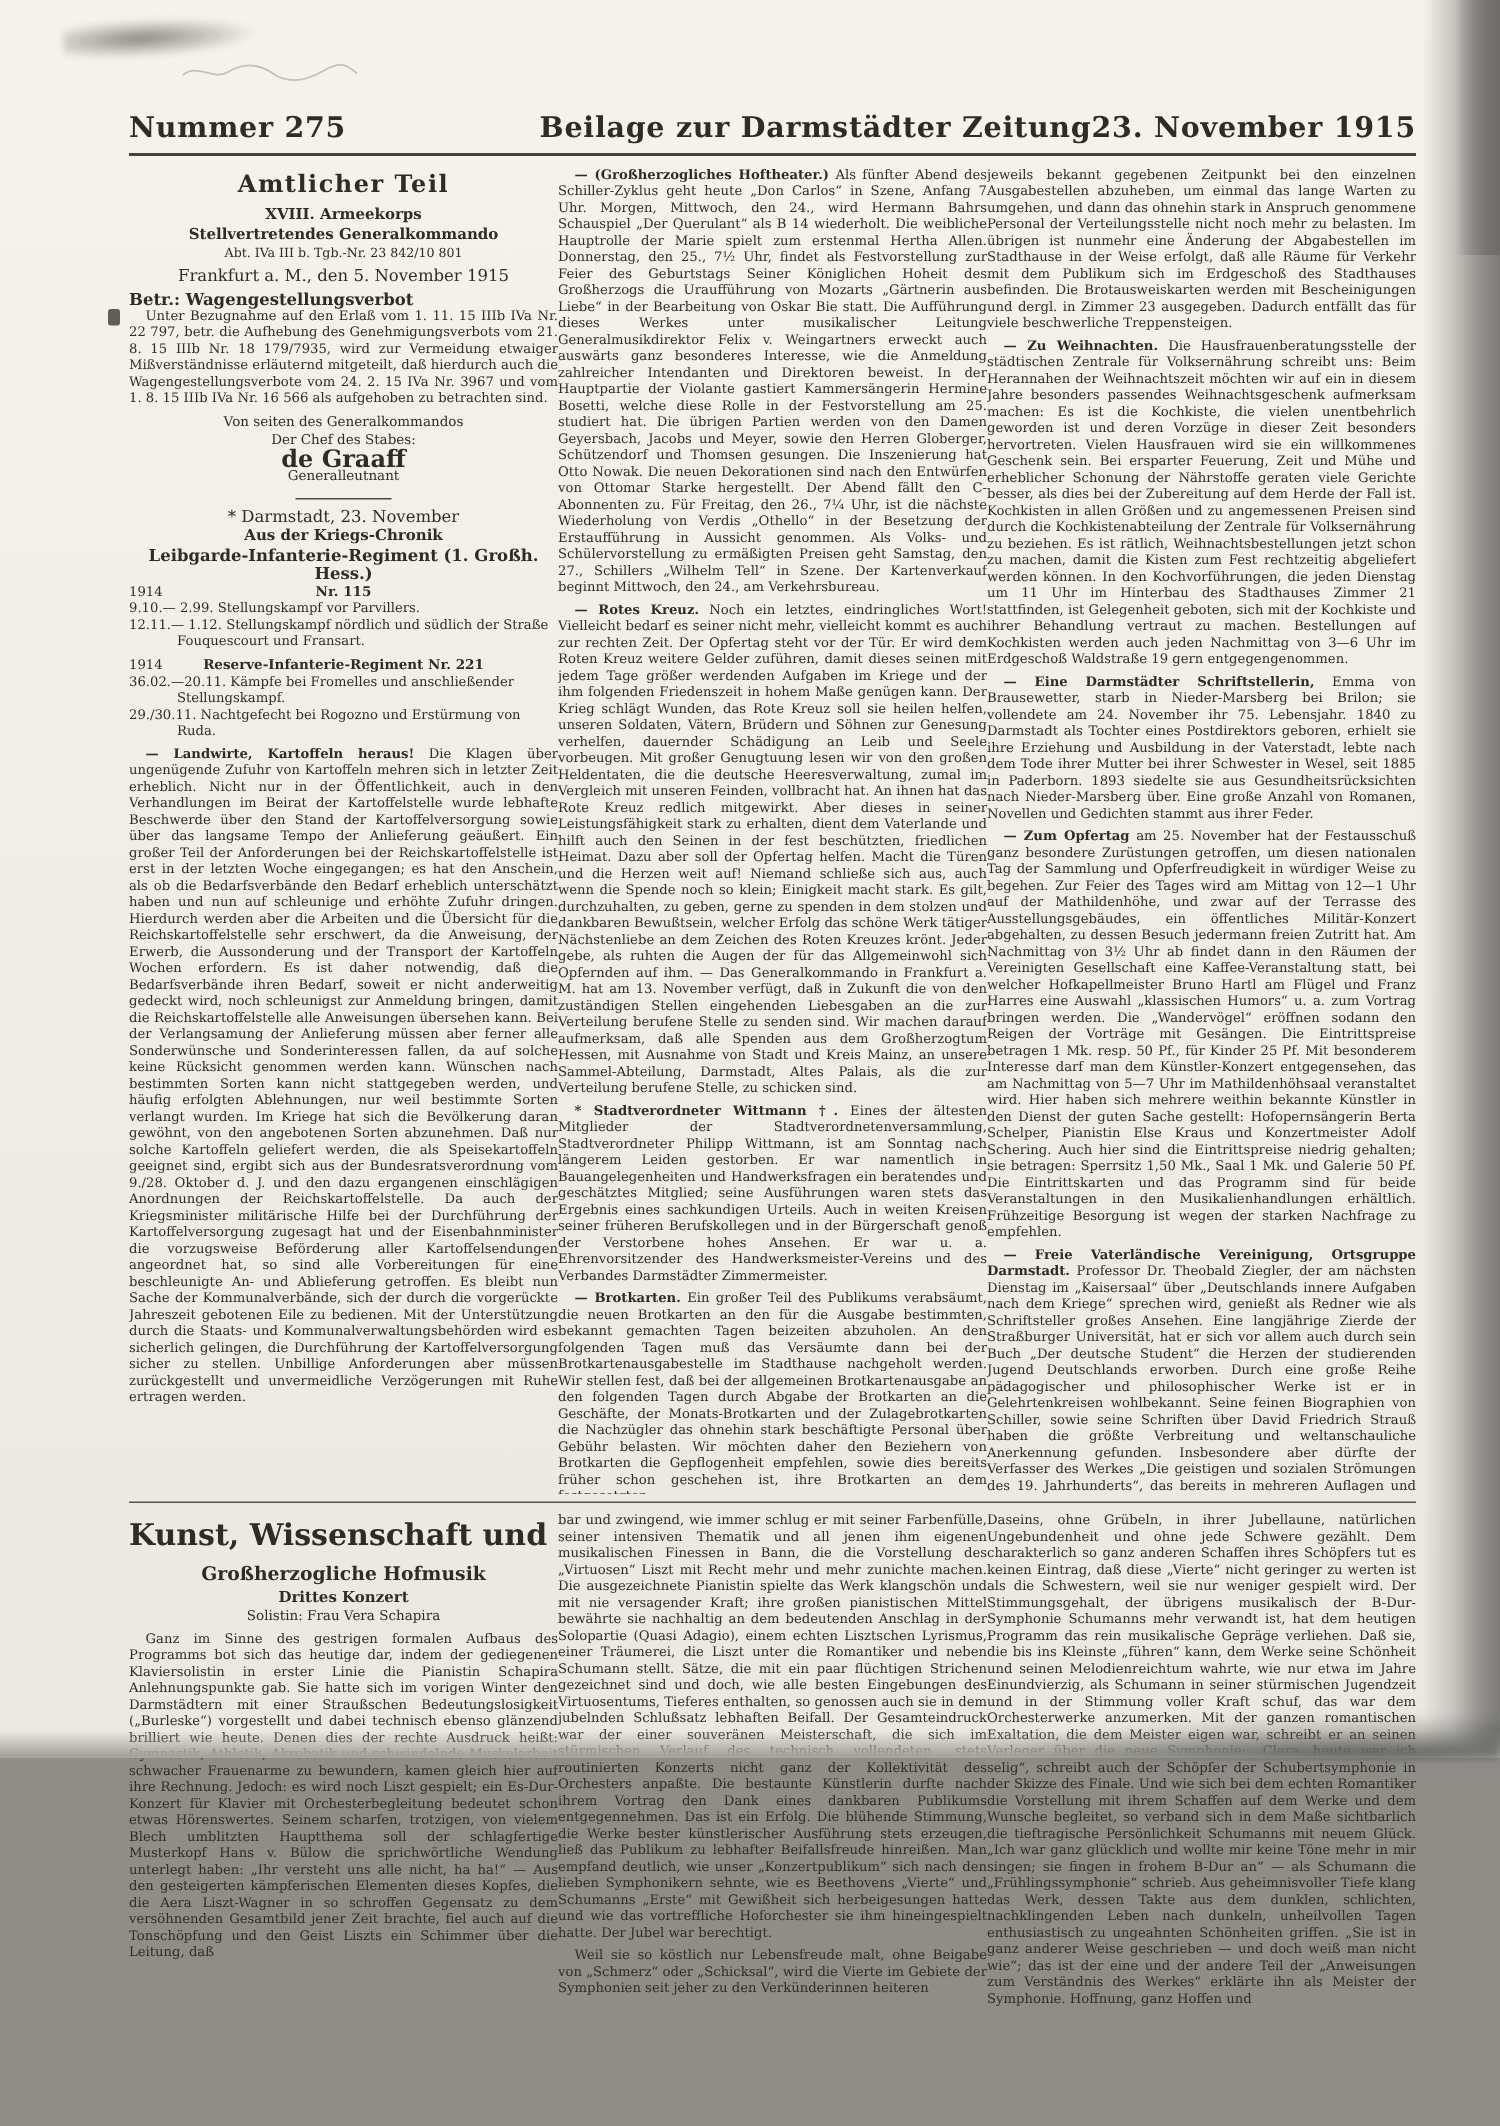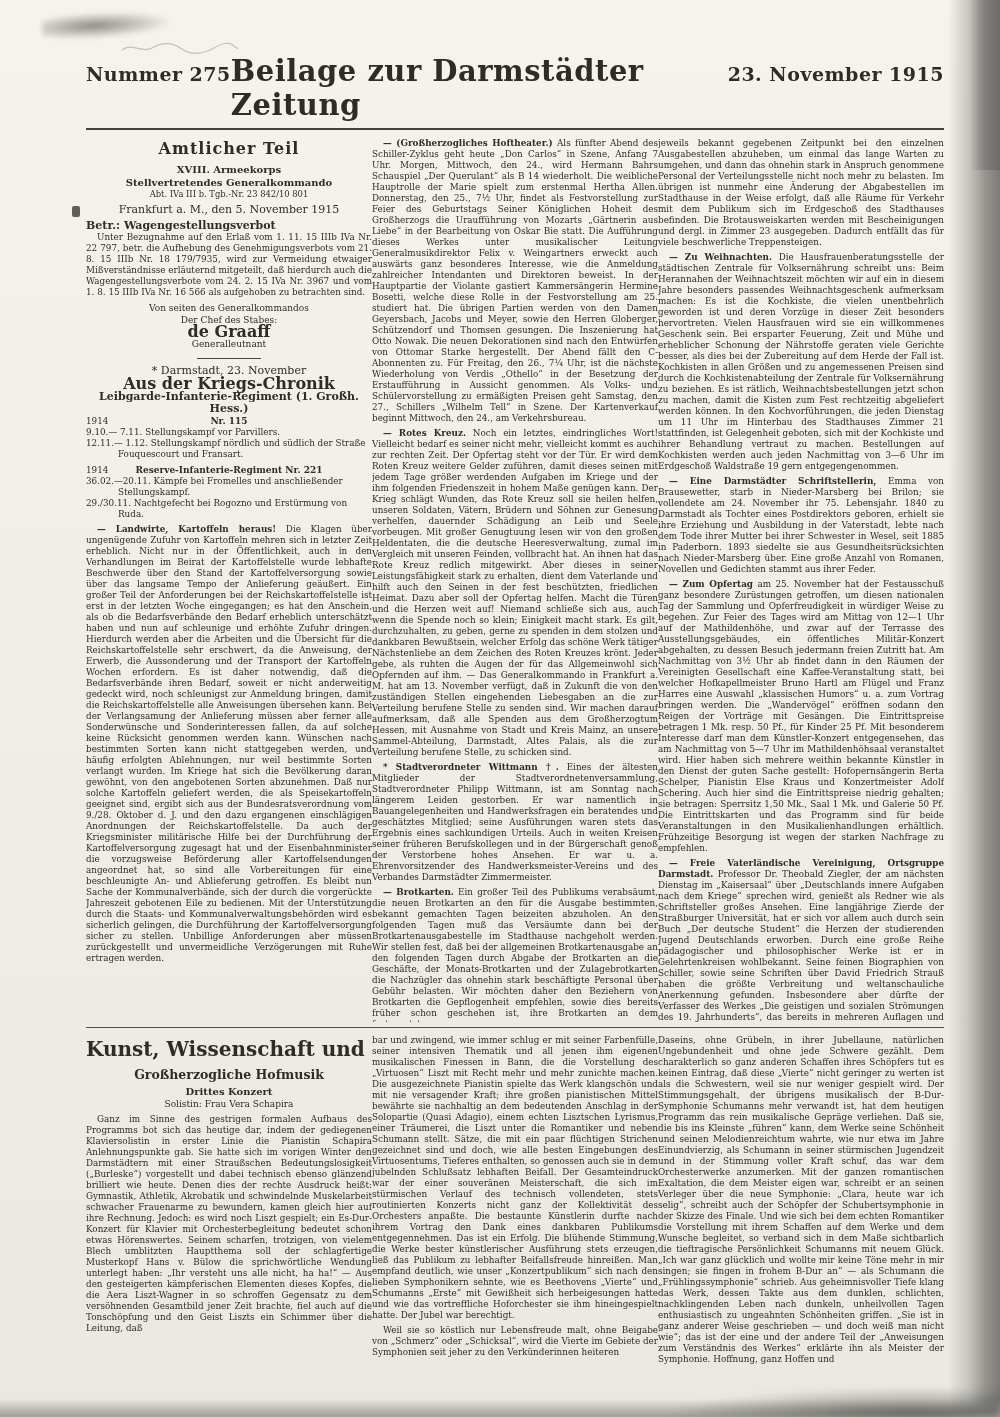--- a/index.html
+++ b/index.html
@@ -1,19 +1,19 @@
 <!DOCTYPE html>
 <html lang="de"><head>
 <meta charset="utf-8">
 <style>
   * { margin:0; padding:0; box-sizing:border-box; }
   html,body { width:1000px; height:1417px; overflow:hidden; }
   body { background:#8e8d88; font-family:"DejaVu Serif", serif; color:#2f2c25; position:relative; }
 
-  .page { position:absolute; left:0; top:0; width:1000px; height:1417px;
+  .page { position:absolute; left:0; top:0; width:1000px; height:1172px;
           background:linear-gradient(180deg,#f5f3ed 0%,#efede5 55%,#eae8e0 100%); }
 
   
   .edge-right { position:absolute; top:0; right:0; width:52px; height:100%;
     background:linear-gradient(90deg, rgba(236,234,227,0) 0%, #c6c5c0 40%, #95948f 72%, #7b7a76 100%); }
   .edge-right::before { content:""; position:absolute; right:0; top:0; width:30px; height:170px;
     background:linear-gradient(90deg, rgba(90,89,85,0), #6e6d69); }
   .edge-bottom { position:absolute; left:0; bottom:0; height:18px; width:100%;
     background:linear-gradient(180deg, rgba(150,149,144,0) 0%, #a5a49e 90%); }
   .corner-blob { position:absolute; right:0; bottom:0; width:340px; height:30px;
@@ -21,38 +21,38 @@
   .smudge { position:absolute; left:42px; top:12px; width:130px; height:26px; transform:rotate(-3deg);
     background:radial-gradient(ellipse at 40% 50%, rgba(58,56,50,.55), rgba(58,56,50,0) 72%); filter:blur(2px); }
   .margin-mark { position:absolute; left:72px; top:206px; width:8px; height:11px; background:#3c3a34; opacity:.8; border-radius:2px; }
   .scribble { position:absolute; left:120px; top:40px; opacity:.35; }
 
   .content { position:absolute; left:86px; right:56px; top:54px; }
 
   
   .masthead { display:flex; align-items:baseline; }
   .masthead .issue { font-size:19px; font-weight:bold; letter-spacing:.5px; }
-  .masthead .title { flex:1; text-align:left; font-size:29px; font-weight:bold; letter-spacing:.5px; }
+  .masthead .title { flex:1; text-align:right; font-size:19px; font-weight:bold; letter-spacing:.5px;margin-top:20px; }
   .masthead .date  { font-size:19px; font-weight:bold; letter-spacing:.5px; }
   .mast-rule { border-top:2px solid #45423a; margin:6px 0 8px; }
 
   
   .cols { display:flex; }
   .col { flex:1 1 0; overflow:hidden; }
   .cols.top .col { height:884px; }
   .cols.bottom .col { height:372px; }
   .mid-rule { border-top:1px solid #55524a; margin:5px 0 7px; }
 
   
   p.body { font-size:8.8px; line-height:11px; text-align:justify; text-indent:11px; }
   p.body.noindent { text-indent:0; }
   .lead { font-weight:bold; }
   .c { text-align:center; } .b { font-weight:bold; }
   .s8 { font-size:8.4px; line-height:11px; } .s9 { font-size:11px; line-height:12px; }
-  .s10 { font-size:10px; line-height:13px; } .s11 { font-size:16px; line-height:14px; }
+  .s10 { font-size:10px; line-height:13px; } .s11 { font-size:10px; line-height:14px; }
   .mt { margin-top:4px; }
 
   .h-amt { text-align:center; font-size:16px; font-weight:bold; letter-spacing:1px; margin:1px 0 5px; }
   .h-hessen { text-align:center; font-size:18px; font-weight:bold; margin:1px 0 3px; }
   .divider { width:64px; border-top:1px solid #4a473f; margin:8px auto 6px; }
   .sig { text-align:center; font-size:9px; line-height:12px; margin-top:4px; }
   .sig .name { font-weight:bold; font-size:16px; }
   .chronik { font-size:8.8px; line-height:11px; text-align:left; padding-left:32px; text-indent:-32px; }
   .yearline { display:flex; font-size:8.8px; line-height:12px; align-items:baseline; }
   .yearline .yr { width:40px; }
@@ -101,21 +101,21 @@
         </div>
         <div class="divider"></div>
         <div class="c s9">* Darmstadt, 23. November</div>
         <h3 class="c b s11">Aus der Kriegs-Chronik</h3>
         <div class="c b s9">Leibgarde-Infanterie-Regiment (1. Großh. Hess.)</div>
         <div class="yearline">
           <span class="yr">1914</span>
           <span class="rg">Nr. 115</span>
           <span class="yr"></span>
         </div>
-        <p class="chronik">9.10.— 7.11. Stellungskampf vor Parvillers.</p>
+        <p class="chronik">9.10.— 2.99. Stellungskampf vor Parvillers.</p>
         <p class="chronik">12.11.— 1.12. Stellungskampf nördlich und südlich der Straße Fouquescourt und Fransart.</p>
         <div class="yearline mt">
           <span class="yr">1914</span>
           <span class="rg">Reserve-Infanterie-Regiment Nr. 221</span>
           <span class="yr"></span>
         </div>
         <p class="chronik">36.02.—20.11. Kämpfe bei Fromelles und anschließender Stellungskampf.</p>
         <p class="chronik">29./30.11. Nachtgefecht bei Rogozno und Erstürmung von Ruda.</p>
         <p class="body pgap"><b class="lead">— Landwirte, Kartoffeln heraus!</b> <span>Die Klagen über ungenügende Zufuhr von Kartoffeln mehren sich in letzter Zeit erheblich. Nicht nur in der Öffentlichkeit, auch in den Verhandlungen im Beirat der Kartoffelstelle wurde lebhafte Beschwerde über den Stand der Kartoffelversorgung sowie über das langsame Tempo der Anlieferung geäußert. Ein großer Teil der Anforderungen bei der Reichskartoffelstelle ist erst in der letzten Woche eingegangen; es hat den Anschein, als ob die Bedarfsverbände den Bedarf erheblich unterschätzt haben und nun auf schleunige und erhöhte Zufuhr dringen. Hierdurch werden aber die Arbeiten und die Übersicht für die Reichskartoffelstelle sehr erschwert, da die Anweisung, der Erwerb, die Aussonderung und der Transport der Kartoffeln Wochen erfordern. Es ist daher notwendig, daß die Bedarfsverbände ihren Bedarf, soweit er nicht anderweitig gedeckt wird, noch schleunigst zur Anmeldung bringen, damit die Reichskartoffelstelle alle Anweisungen übersehen kann. Bei der Verlangsamung der Anlieferung müssen aber ferner alle Sonderwünsche und Sonderinteressen fallen, da auf solche keine Rücksicht genommen werden kann. Wünschen nach bestimmten Sorten kann nicht stattgegeben werden, und häufig erfolgten Ablehnungen, nur weil bestimmte Sorten verlangt wurden. Im Kriege hat sich die Bevölkerung daran gewöhnt, von den angebotenen Sorten abzunehmen. Daß nur solche Kartoffeln geliefert werden, die als Speisekartoffeln geeignet sind, ergibt sich aus der Bundesratsverordnung vom 9./28. Oktober d. J. und den dazu ergangenen einschlägigen Anordnungen der Reichskartoffelstelle. Da auch der Kriegsminister militärische Hilfe bei der Durchführung der Kartoffelversorgung zugesagt hat und der Eisenbahnminister die vorzugsweise Beförderung aller Kartoffelsendungen angeordnet hat, so sind alle Vorbereitungen für eine beschleunigte An- und Ablieferung getroffen. Es bleibt nun Sache der Kommunalverbände, sich der durch die vorgerückte Jahreszeit gebotenen Eile zu bedienen. Mit der Unterstützung durch die Staats- und Kommunalverwaltungsbehörden wird es sicherlich gelingen, die Durchführung der Kartoffelversorgung sicher zu stellen. Unbillige Anforderungen aber müssen zurückgestellt und unvermeidliche Verzögerungen mit Ruhe ertragen werden.</span></p>
       </section>

